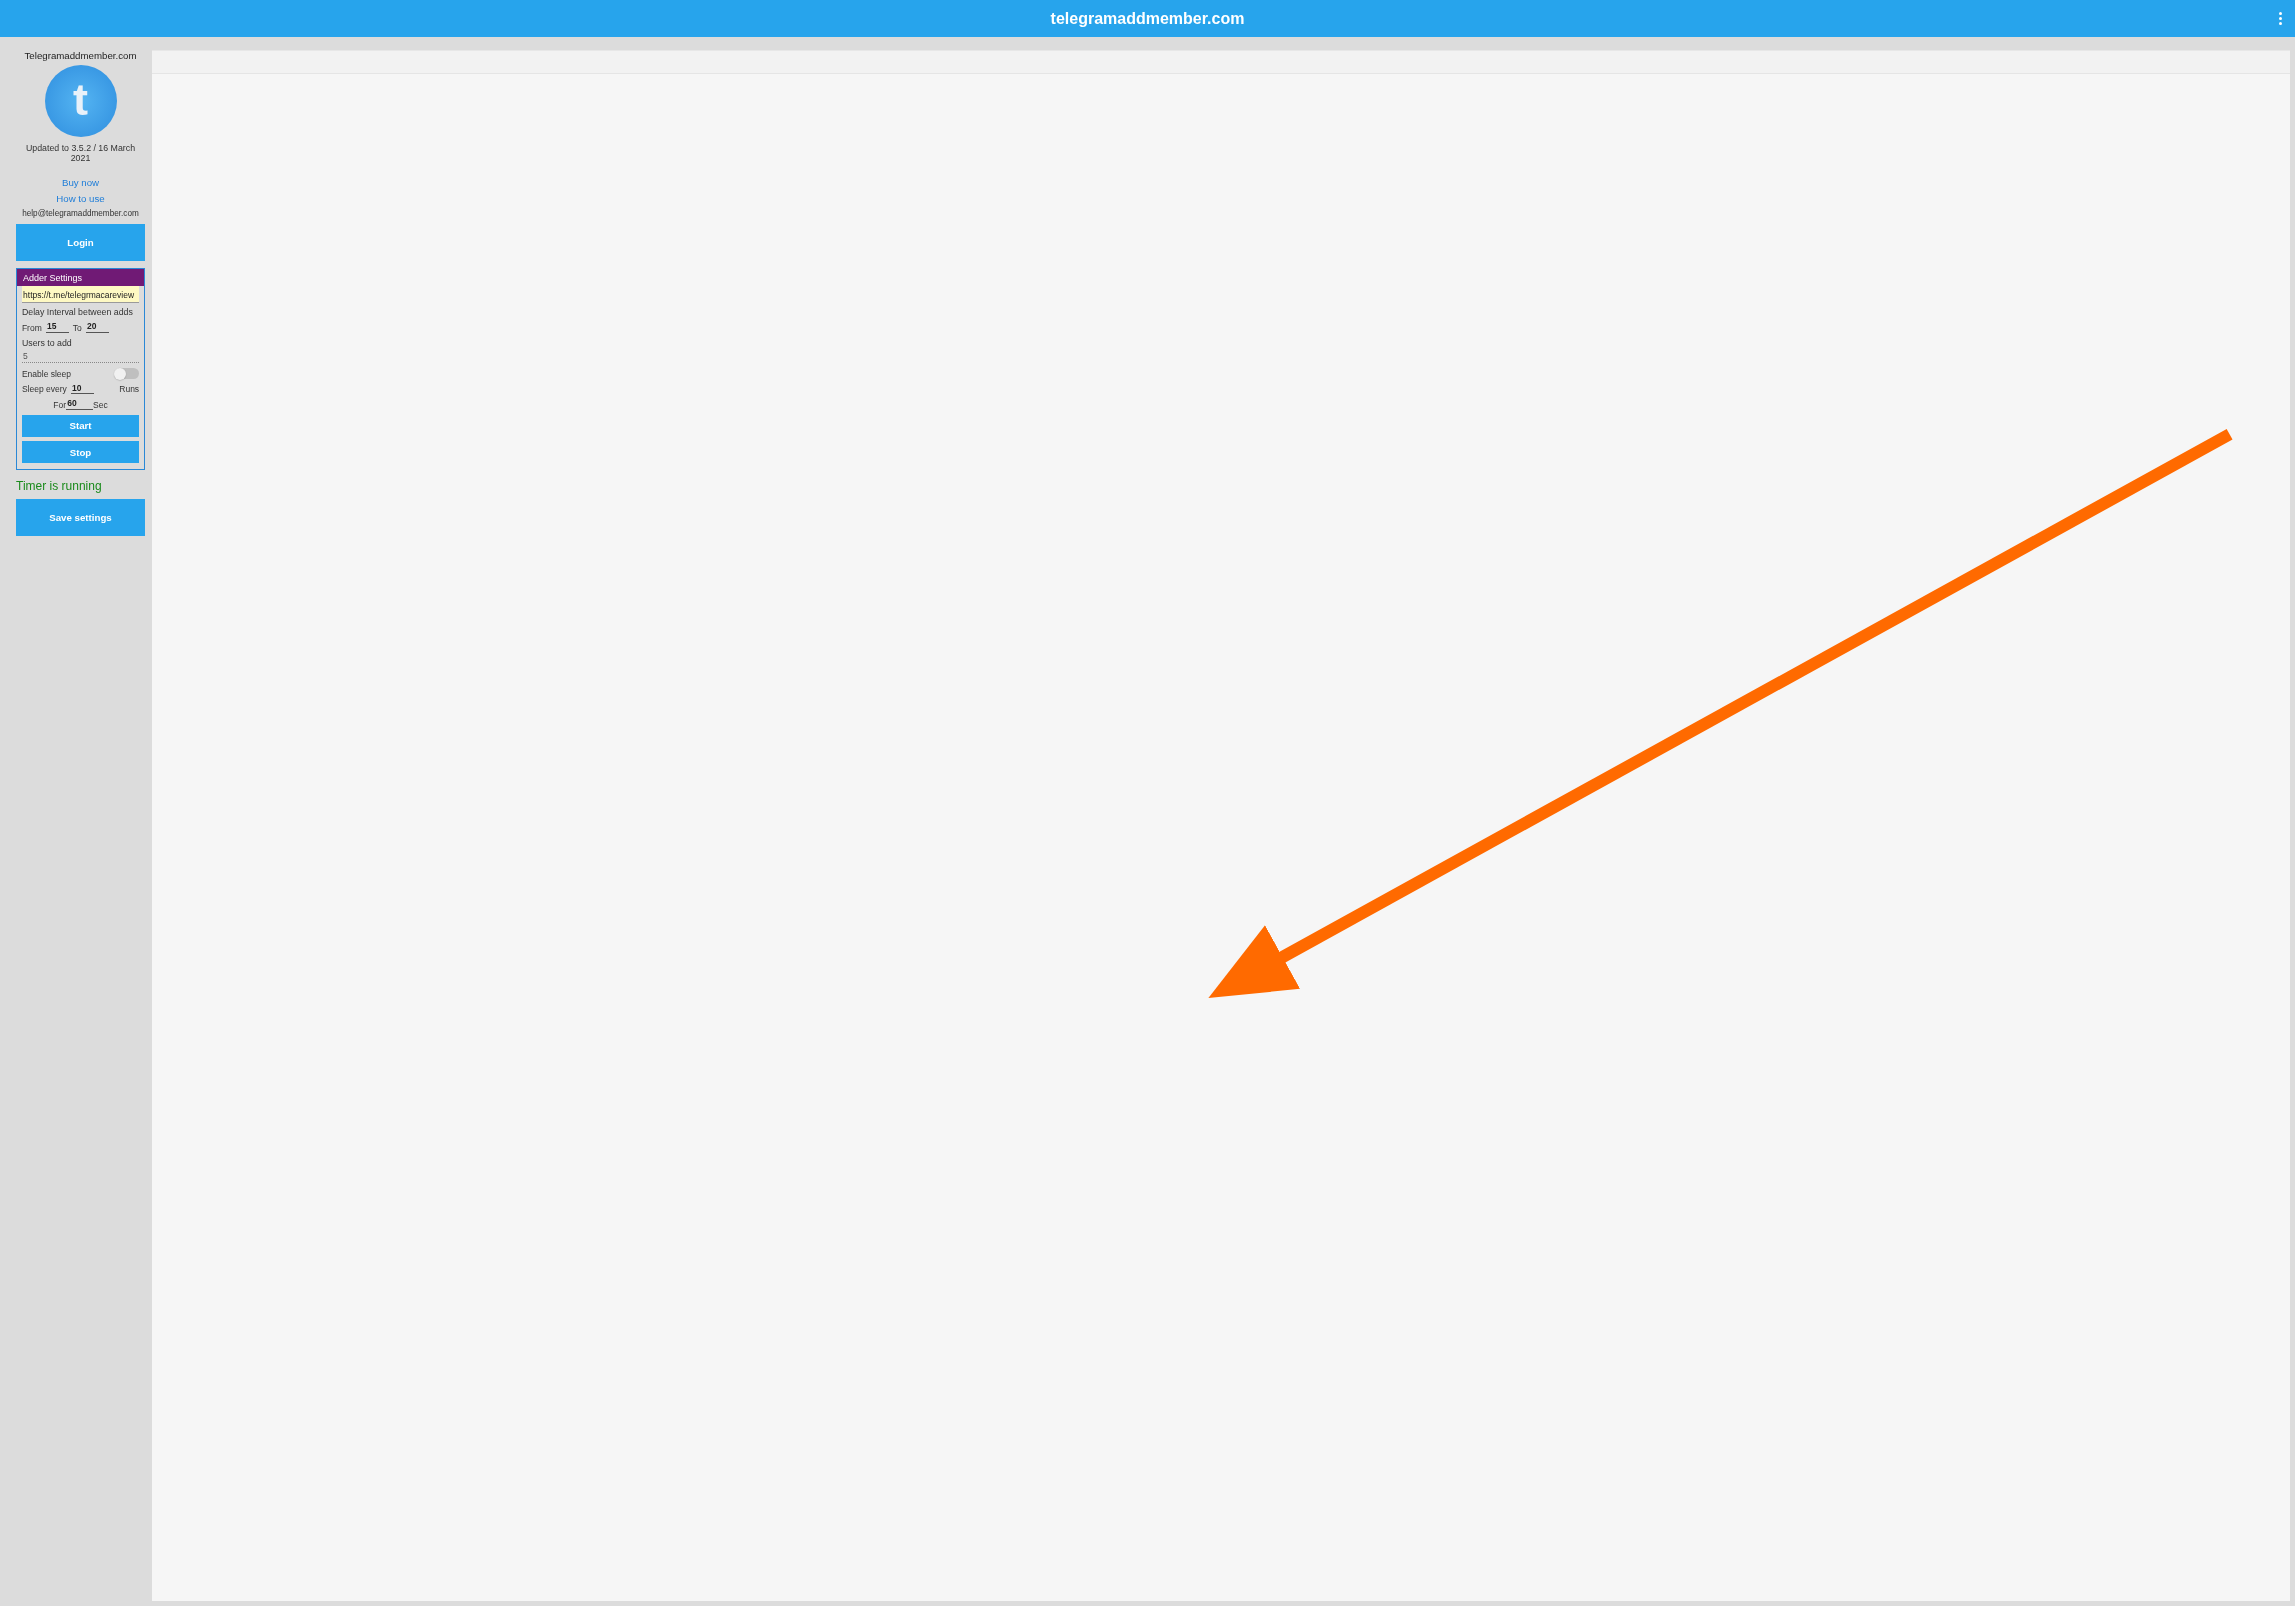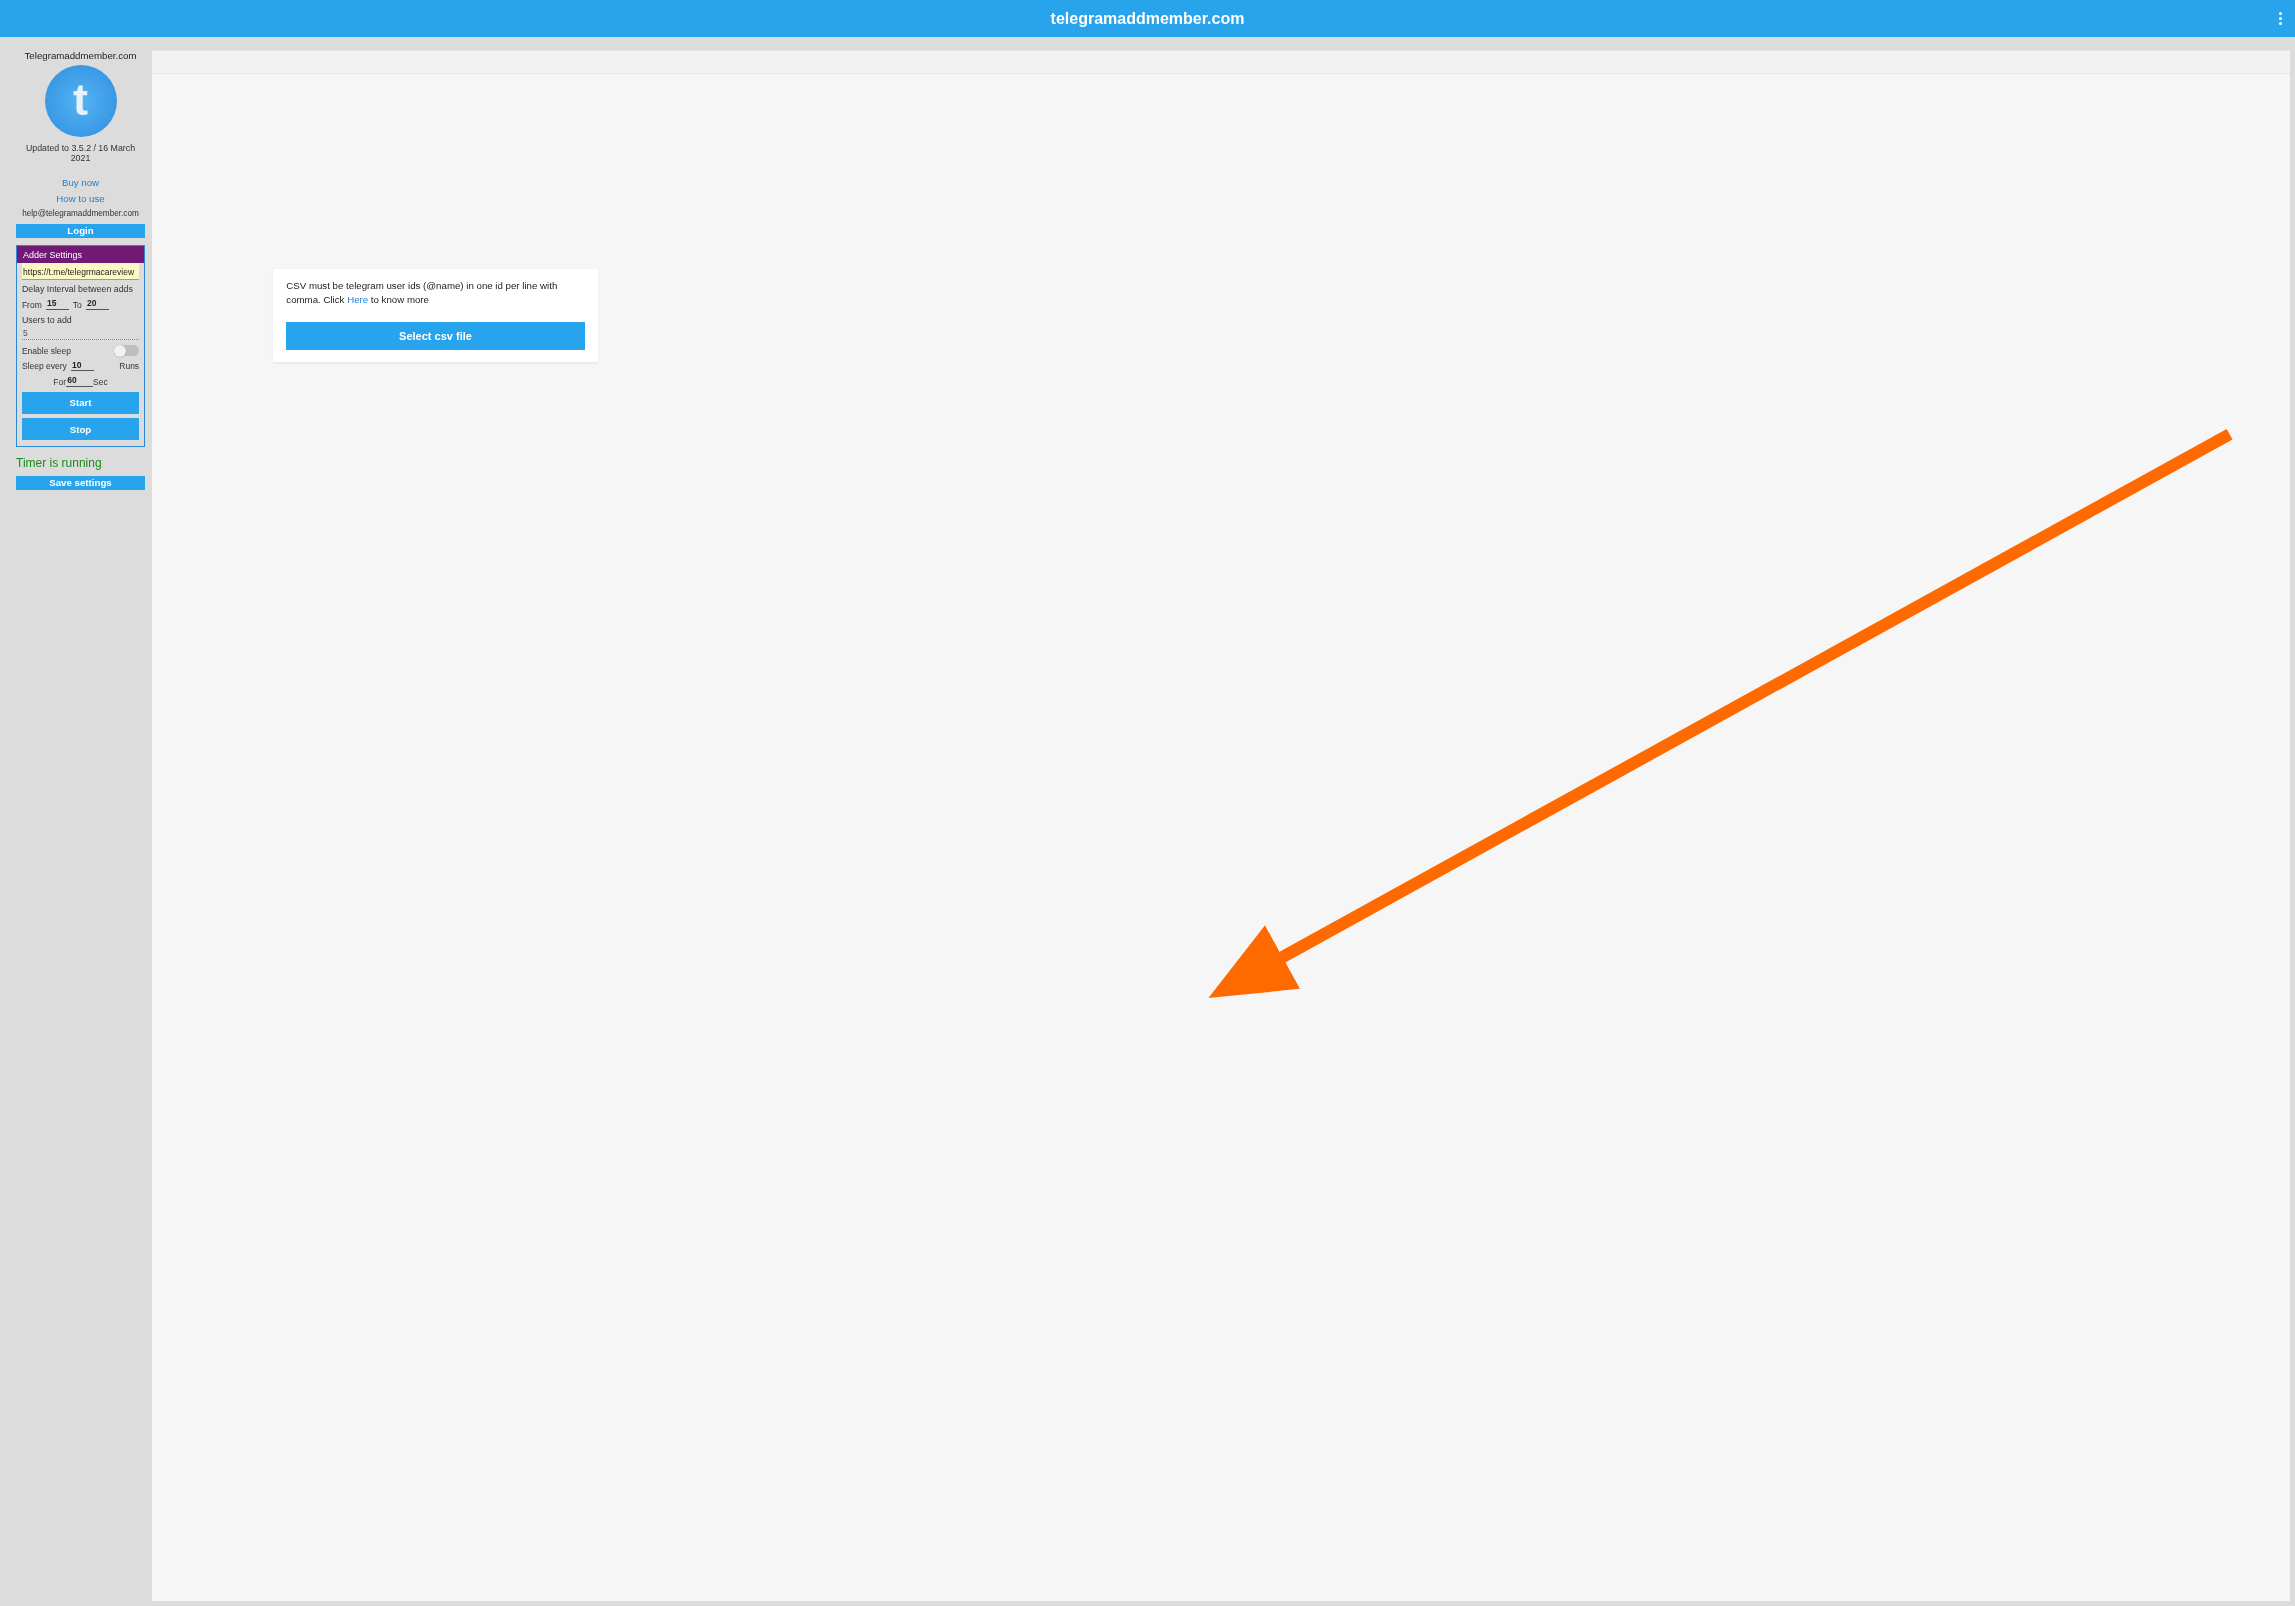--- a/index.html
+++ b/index.html
@@ -41,21 +41,21 @@
     display:flex; align-items:center; justify-content:center;
   }
   .brand-logo span { color: #e9f1f9; font-size: 45px; font-weight: 900; line-height: 1; transform: translateY(-1.2px); }
   .version-line { text-align:center; font-size: 8.8px; color: #333; margin-bottom: 14px; }
   .link-line { text-align:center; font-size: 9.7px; color: #1e7dd8; margin-bottom: 4.9px; cursor:pointer; }
   .help-line { text-align:center; font-size: 8.2px; color: #333; margin-bottom: 6px; }
 
   .btn-primary {
     display:block; width:100%;
     background:#27a4ec; color:#fff;
-    border:none; height:14px;
+    border:none; height:37px;
     font-size:9.7px; font-weight:700;
     cursor:pointer;
   }
 
   .panel {
     border: 0.6px solid #2a88d6;
     margin-top: 7.3px;
     background: #dcdcdc;
   }
   .panel-head {
@@ -193,27 +193,20 @@
       </div>
     </div>
 
     <div class="timer-status">Timer is running</div>
     <button class="btn-primary" style="margin-top:6px">Save settings</button>
   </div>
 
   <div class="main-pane">
     <div class="main-topstrip"></div>
 
-    <div class="card">
-      <p>
-        <span>CSV must be telegram user ids (@name) in one id per line with comma.</span>
-        <span>Click </span><span class="inline-link">Here</span><span> to know more</span>
-      </p>
-      <button class="big-btn">Select csv file</button>
-    </div>
 
     <svg class="arrow-layer" viewBox="0 0 1060 840" preserveAspectRatio="none">
       <defs>
         <marker id="ahead" markerWidth="10" markerHeight="10" refX="2" refY="3" orient="auto" markerUnits="strokeWidth">
           <path d="M0,0 L0,6 L7,3 z" fill="#ff6a00"></path>
         </marker>
       </defs>
       <line x1="1030" y1="190" x2="550" y2="455" stroke="#ff6a00" stroke-width="6" marker-end="url(#ahead)"></line>
     </svg>
 

